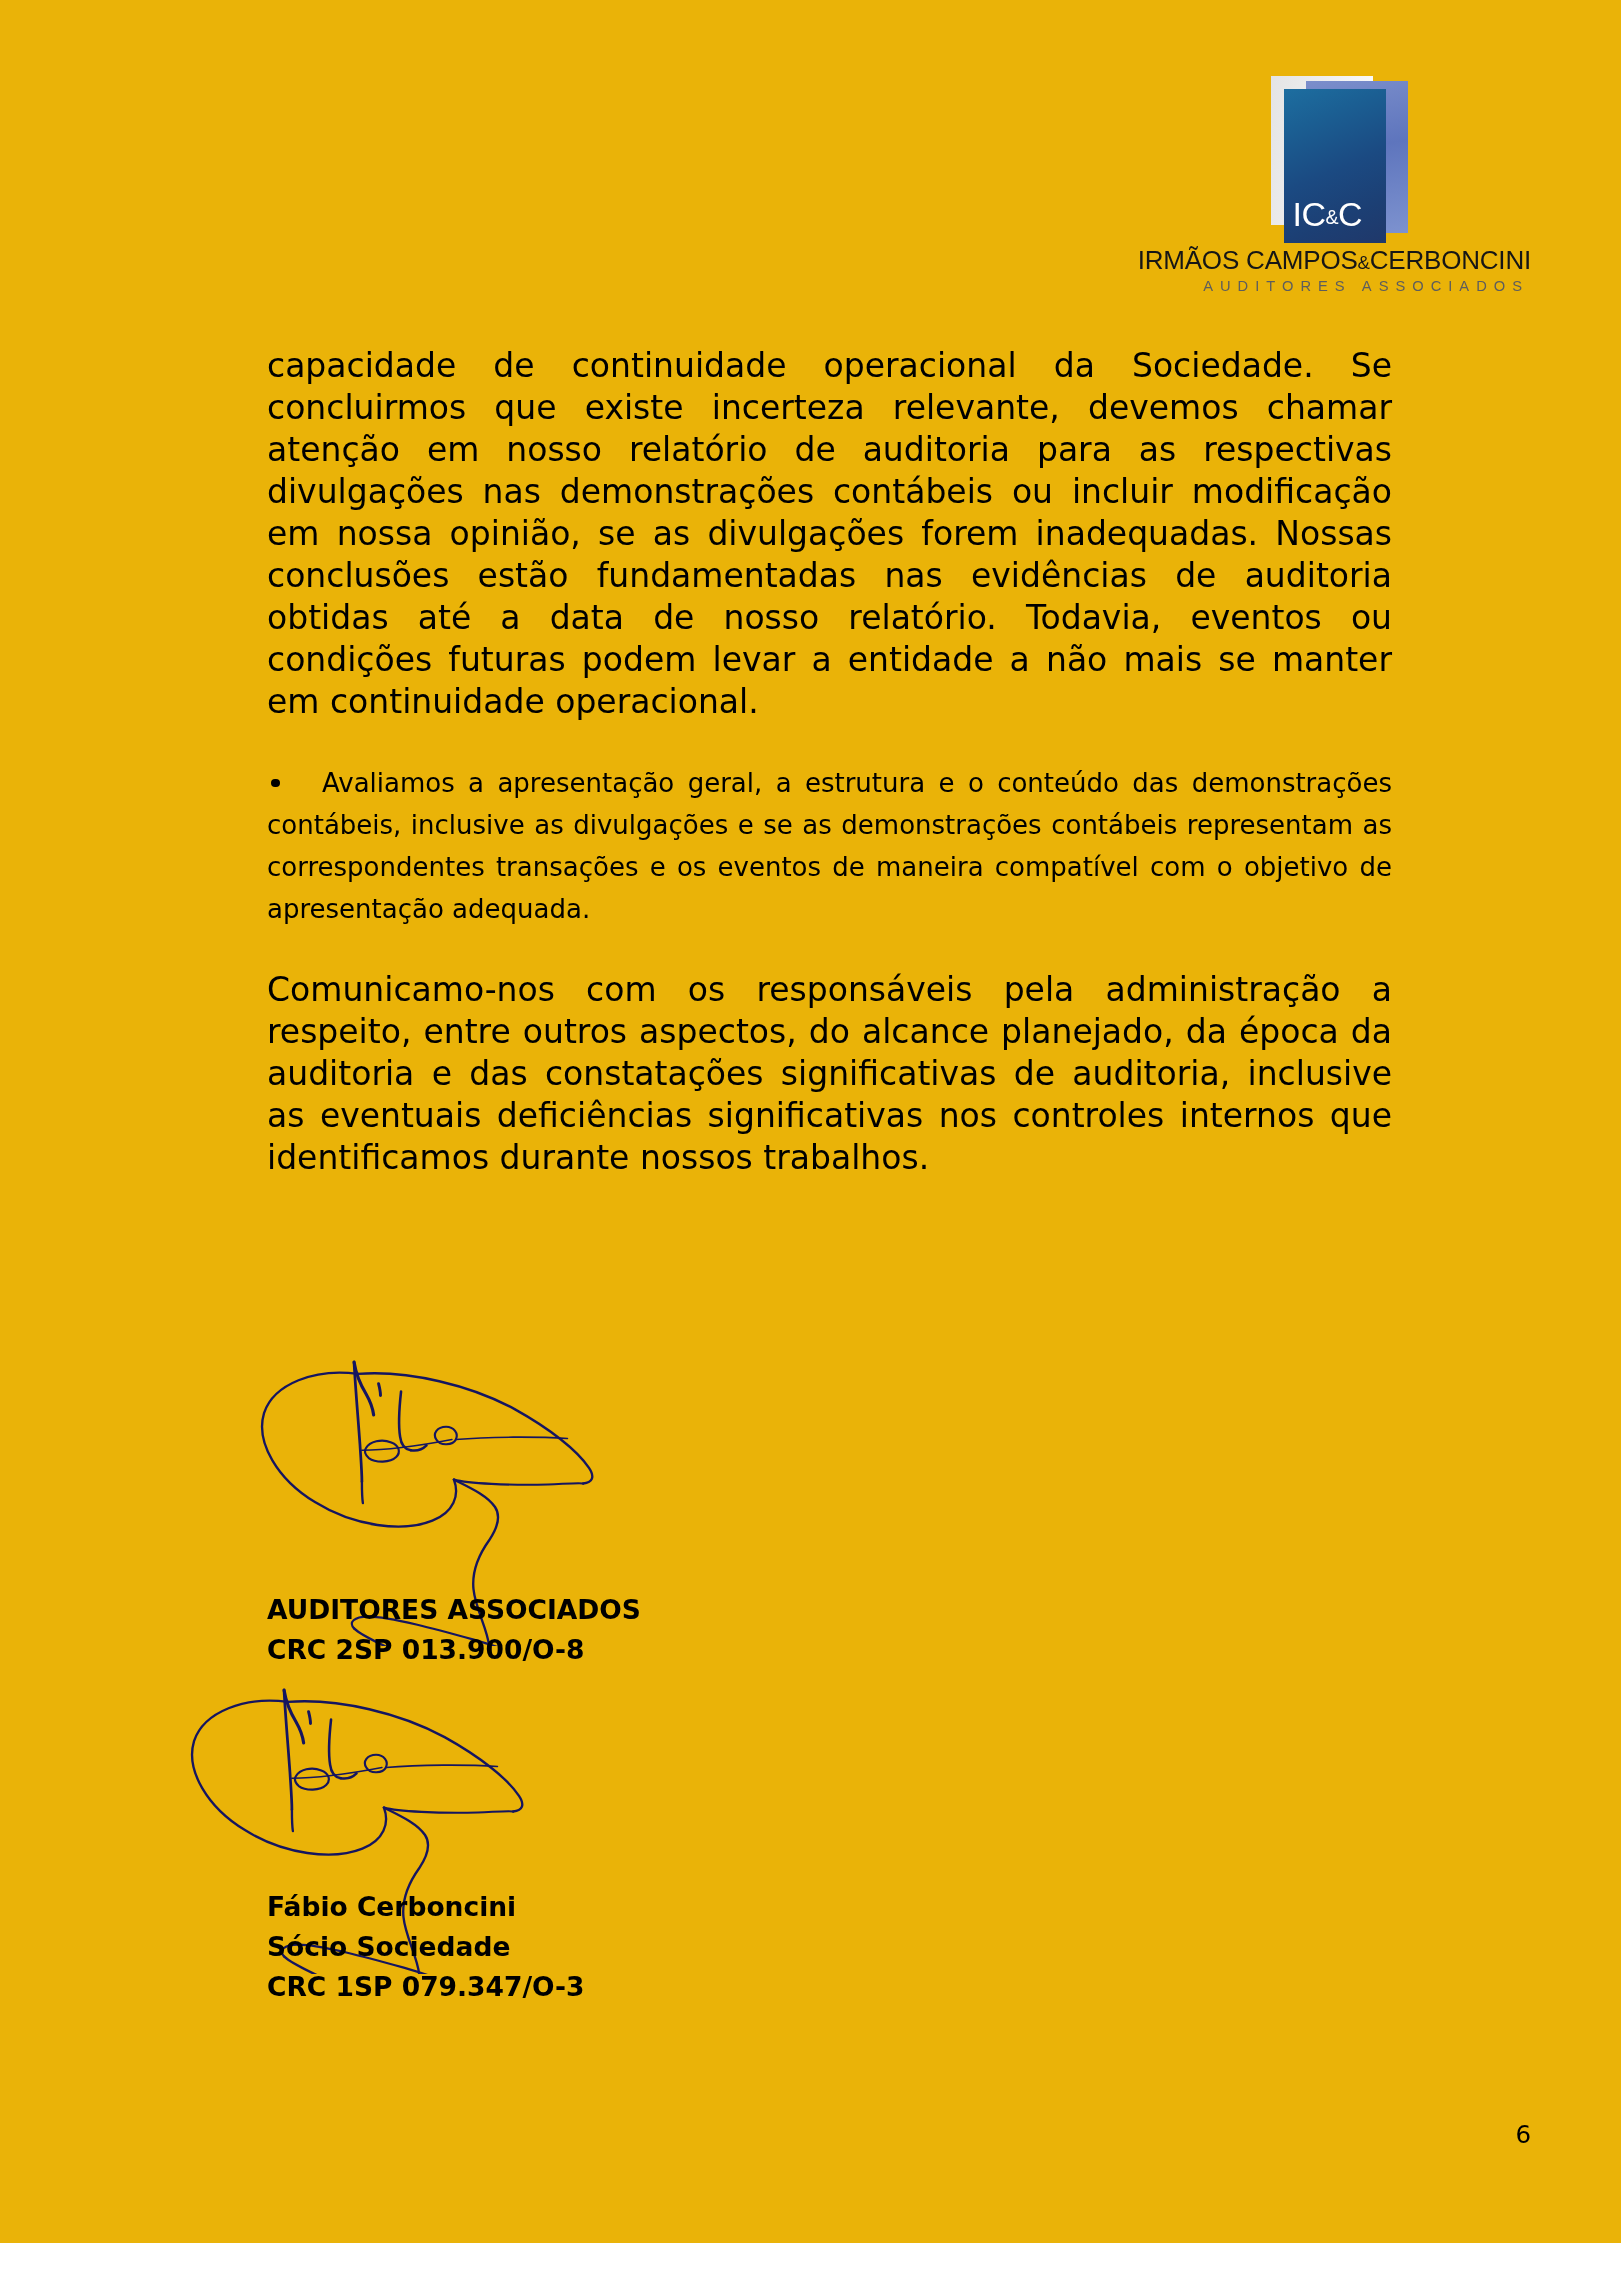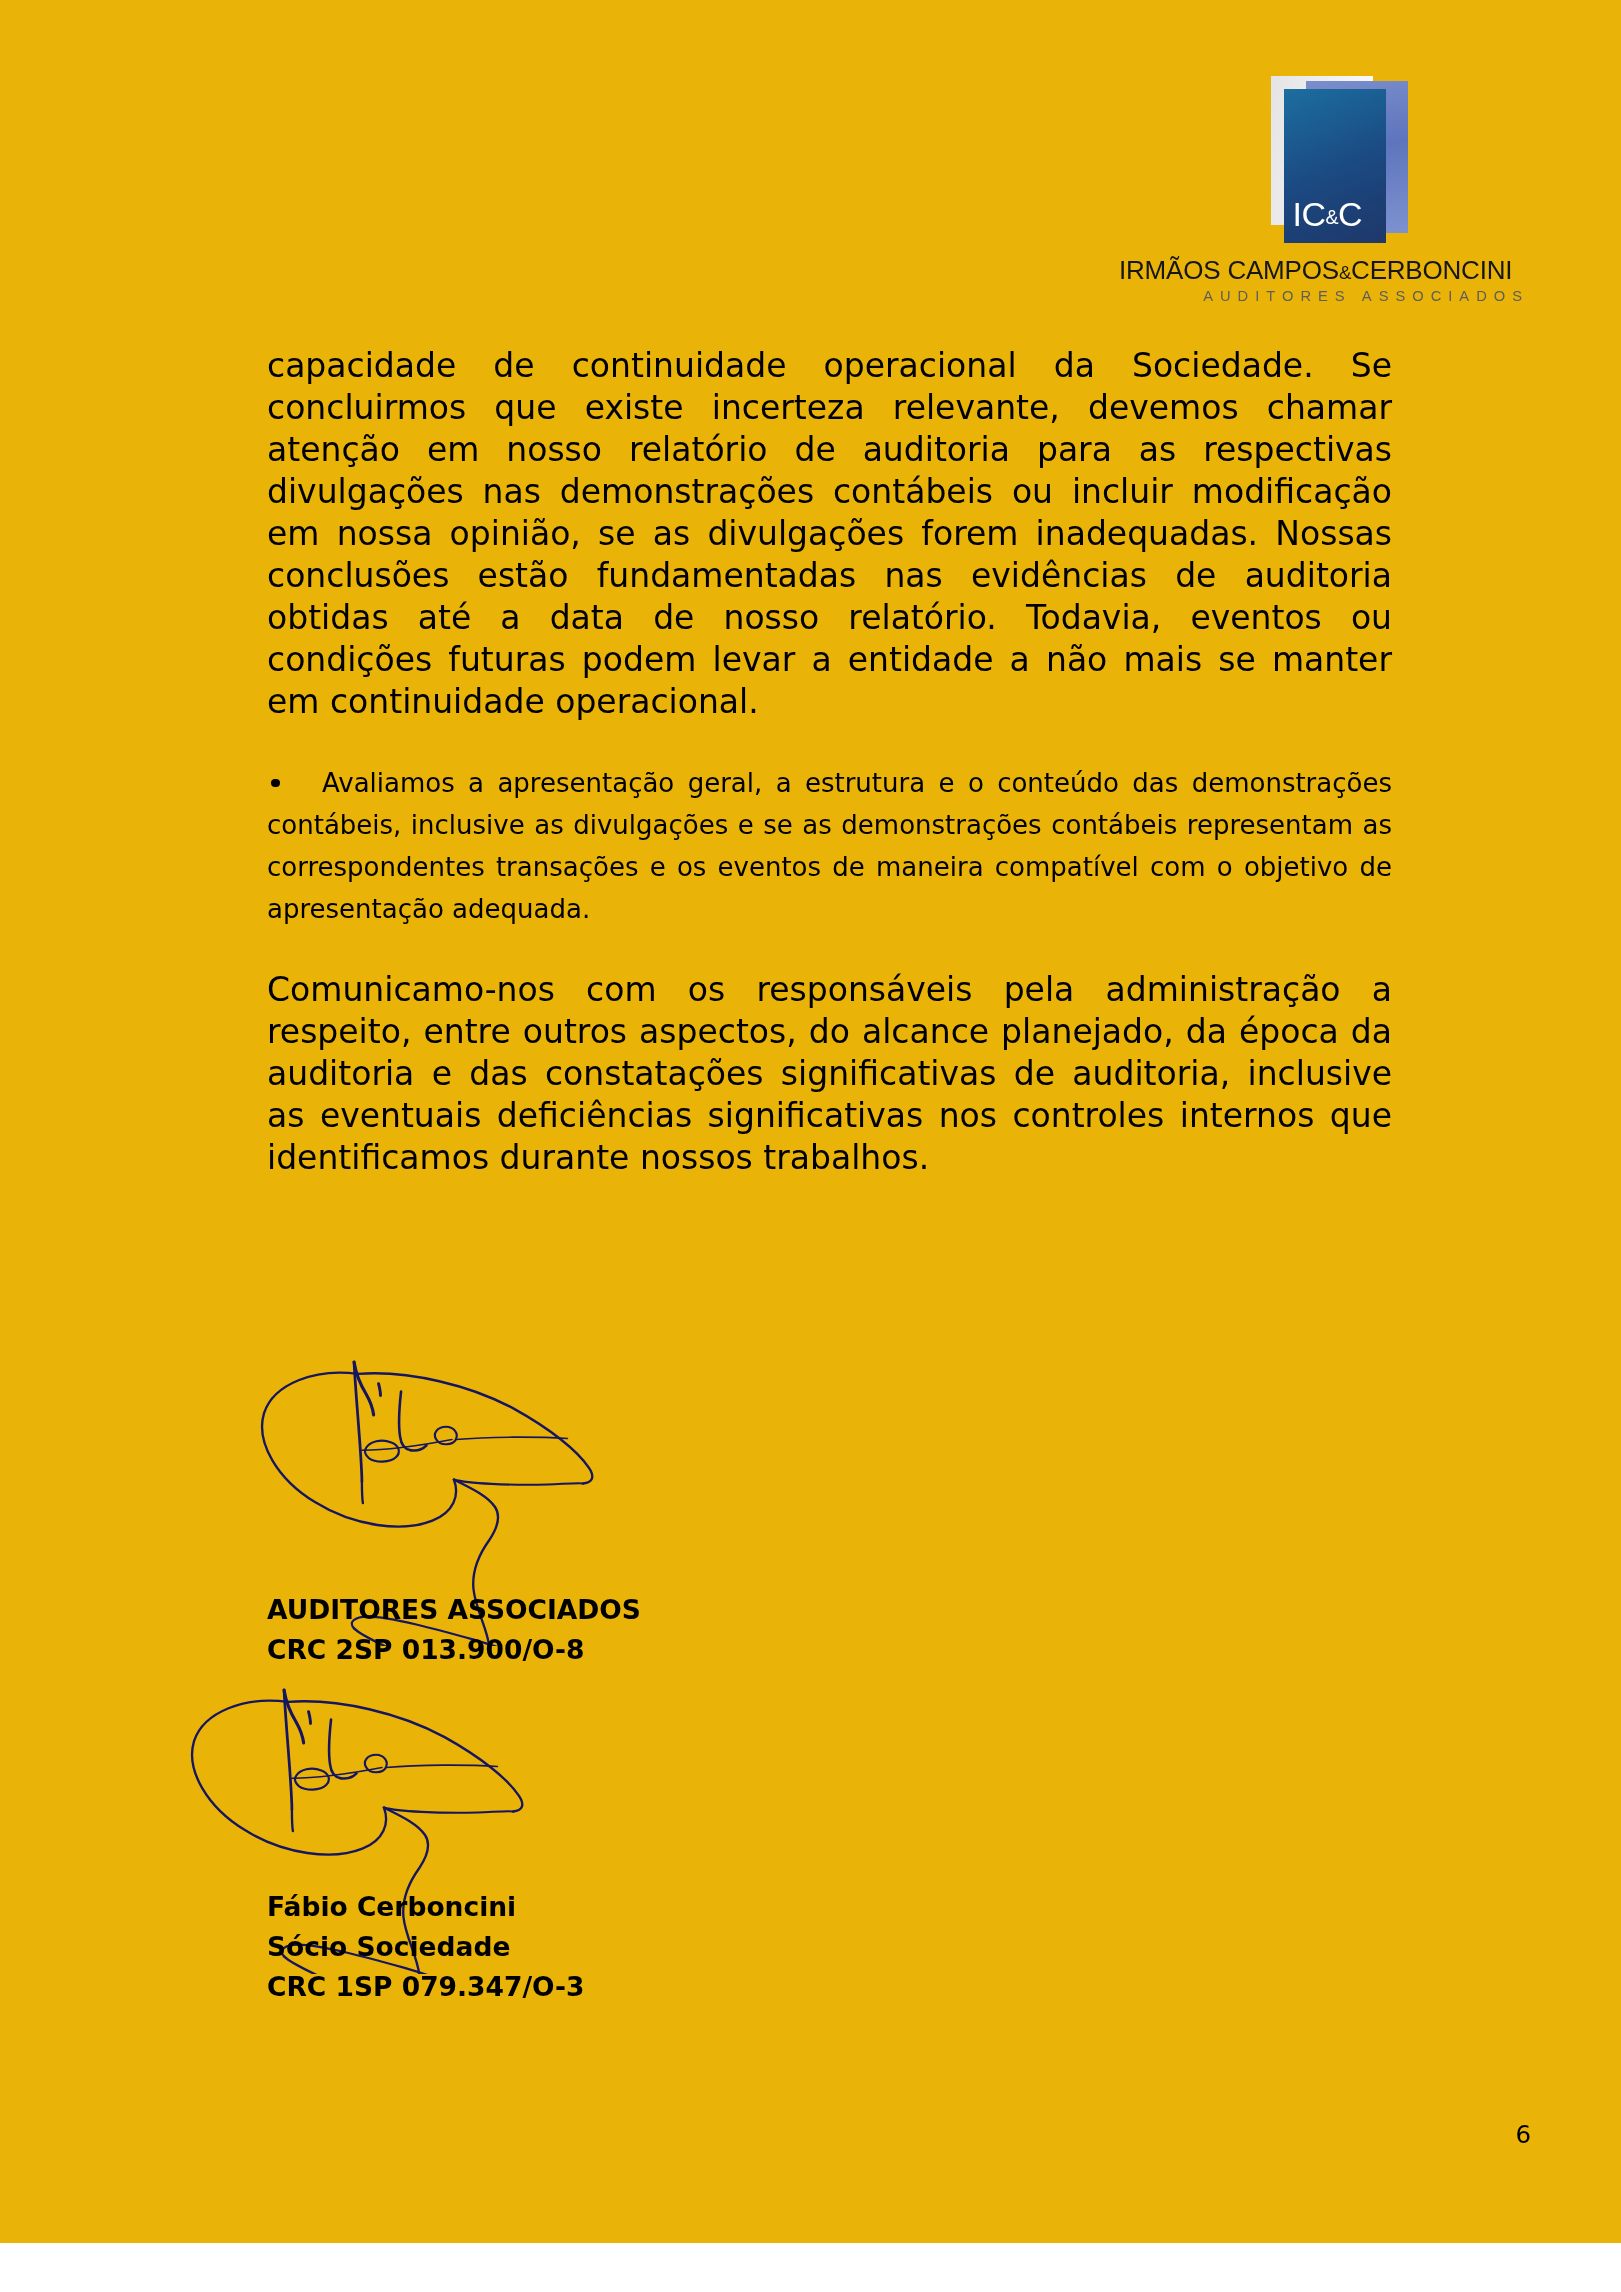--- a/index.html
+++ b/index.html
@@ -70,21 +70,22 @@
     letter-spacing: -0.5px;
     line-height: 1;
     white-space: nowrap;
   }
   .logo-card-text .amp {
     font-size: 19.6px;
     vertical-align: 2px;
   }
 
   .logo-wordmark {
-    margin-top: 10px;
+    margin-top: 0;
+    text-align: right;
     font-family: "Liberation Sans", sans-serif;
     font-size: 26px;
     font-weight: 400;
     letter-spacing: -0.2px;
     color: #161616;
     white-space: nowrap;
   }
   .logo-wordmark .amp {
     font-size: 18.6px;
   }

